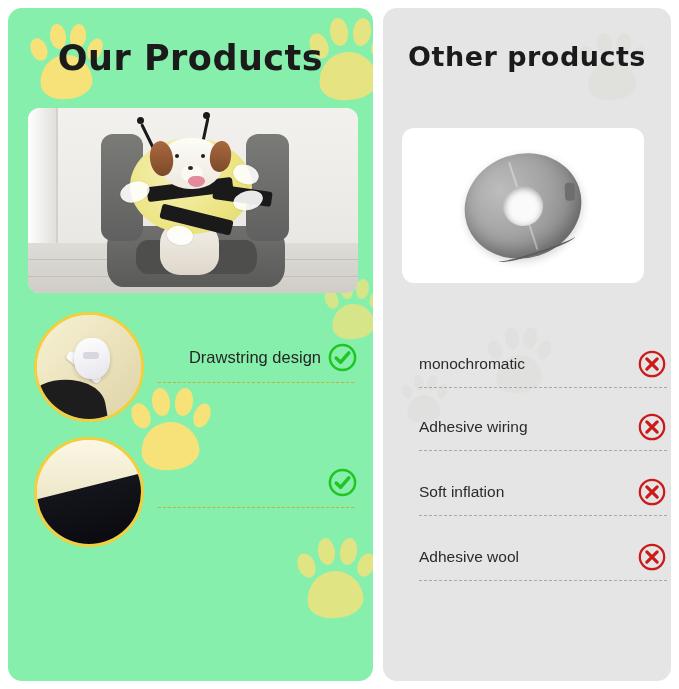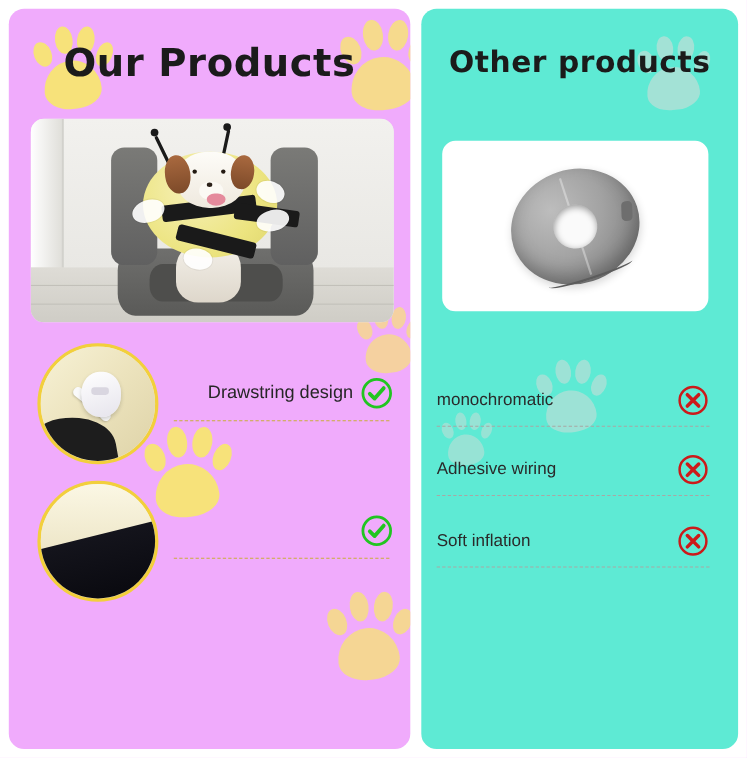--- a/index.html
+++ b/index.html
@@ -6,22 +6,22 @@
   html,body { width:679px; height:689px; }
   body {
     background:#ffffff;
     font-family:"Liberation Sans", sans-serif;
     overflow:hidden;
   }
   .stage { position:relative; width:679px; height:689px; }
 
   
   .panel { position:absolute; top:8px; height:673px; border-radius:14px; overflow:hidden; }
-  .panel-left  { left:8px;  width:365px; background:#f0abfc; }
-  .panel-right { left:383px; width:288px; background:#5eead4; }
+  .panel-left  { left:8px;  width:365px; background:#86efac; }
+  .panel-right { left:383px; width:288px; background:#e5e5e5; }
 
   
   .paw { position:absolute; pointer-events:none; }
   .paw .pad {
     position:absolute; left:14%; top:42%;
     width:72%; height:56%;
     background:currentColor;
     border-radius:50% 50% 46% 46% / 62% 62% 38% 38%;
     transform:rotate(-6deg);
   }
@@ -237,21 +237,21 @@
   .dash-line {
     position:absolute; left:130px; right:4px; top:74px;
     border-top:1.6px dashed #c9ad3a;
   }
 
   
   .check-icon { width:31px; height:31px; flex:0 0 auto; display:block; }
 
   
   .con {
-    position:absolute; left:14px; width:248px; height:62px;
+    position:absolute; left:36px; width:248px; height:62px;
   }
   .con-row {
     position:absolute; left:0; right:0; top:6px;
     display:flex; align-items:center; justify-content:space-between;
   }
   .con-label {
     font-size:15.5px; color:#2a2a2a;
     font-family:"Liberation Sans", sans-serif;
   }
   .x-icon { width:30px; height:30px; flex:0 0 auto; display:block; }
@@ -441,15 +441,25 @@
       <div class="con-row">
         <span class="con-label">Soft inflation</span>
         <svg class="x-icon" viewBox="0 0 32 32">
           <circle cx="16" cy="16" r="13" fill="none" stroke="#cc1a1a" stroke-width="2.4"></circle>
           <path d="M10.5 10.5 L21.5 21.5 M21.5 10.5 L10.5 21.5" stroke="#cc1a1a" stroke-width="3.4" stroke-linecap="round"></path>
         </svg>
       </div>
       <div class="con-dash"></div>
     </div>
 
+    <div class="con" style="top:528px;">
+      <div class="con-row">
+        <span class="con-label">Adhesive wool</span>
+        <svg class="x-icon" viewBox="0 0 32 32">
+          <circle cx="16" cy="16" r="13" fill="none" stroke="#cc1a1a" stroke-width="2.4"></circle>
+          <path d="M10.5 10.5 L21.5 21.5 M21.5 10.5 L10.5 21.5" stroke="#cc1a1a" stroke-width="3.4" stroke-linecap="round"></path>
+        </svg>
+      </div>
+      <div class="con-dash"></div>
+    </div>
 
   </div>
 </div>
 
 </body></html>

